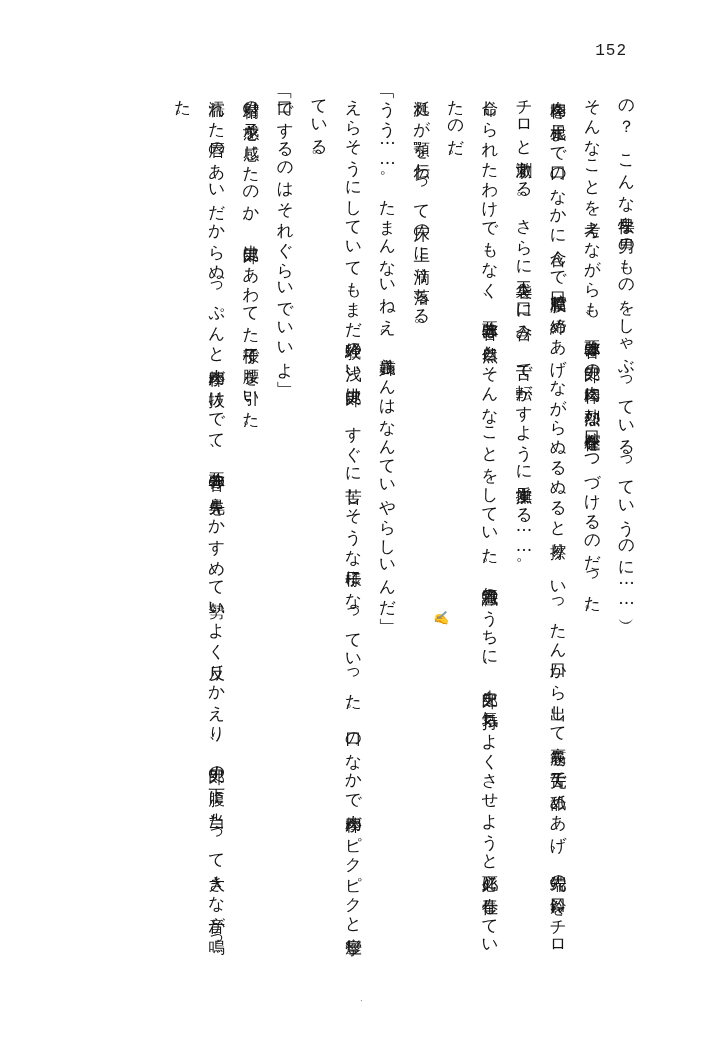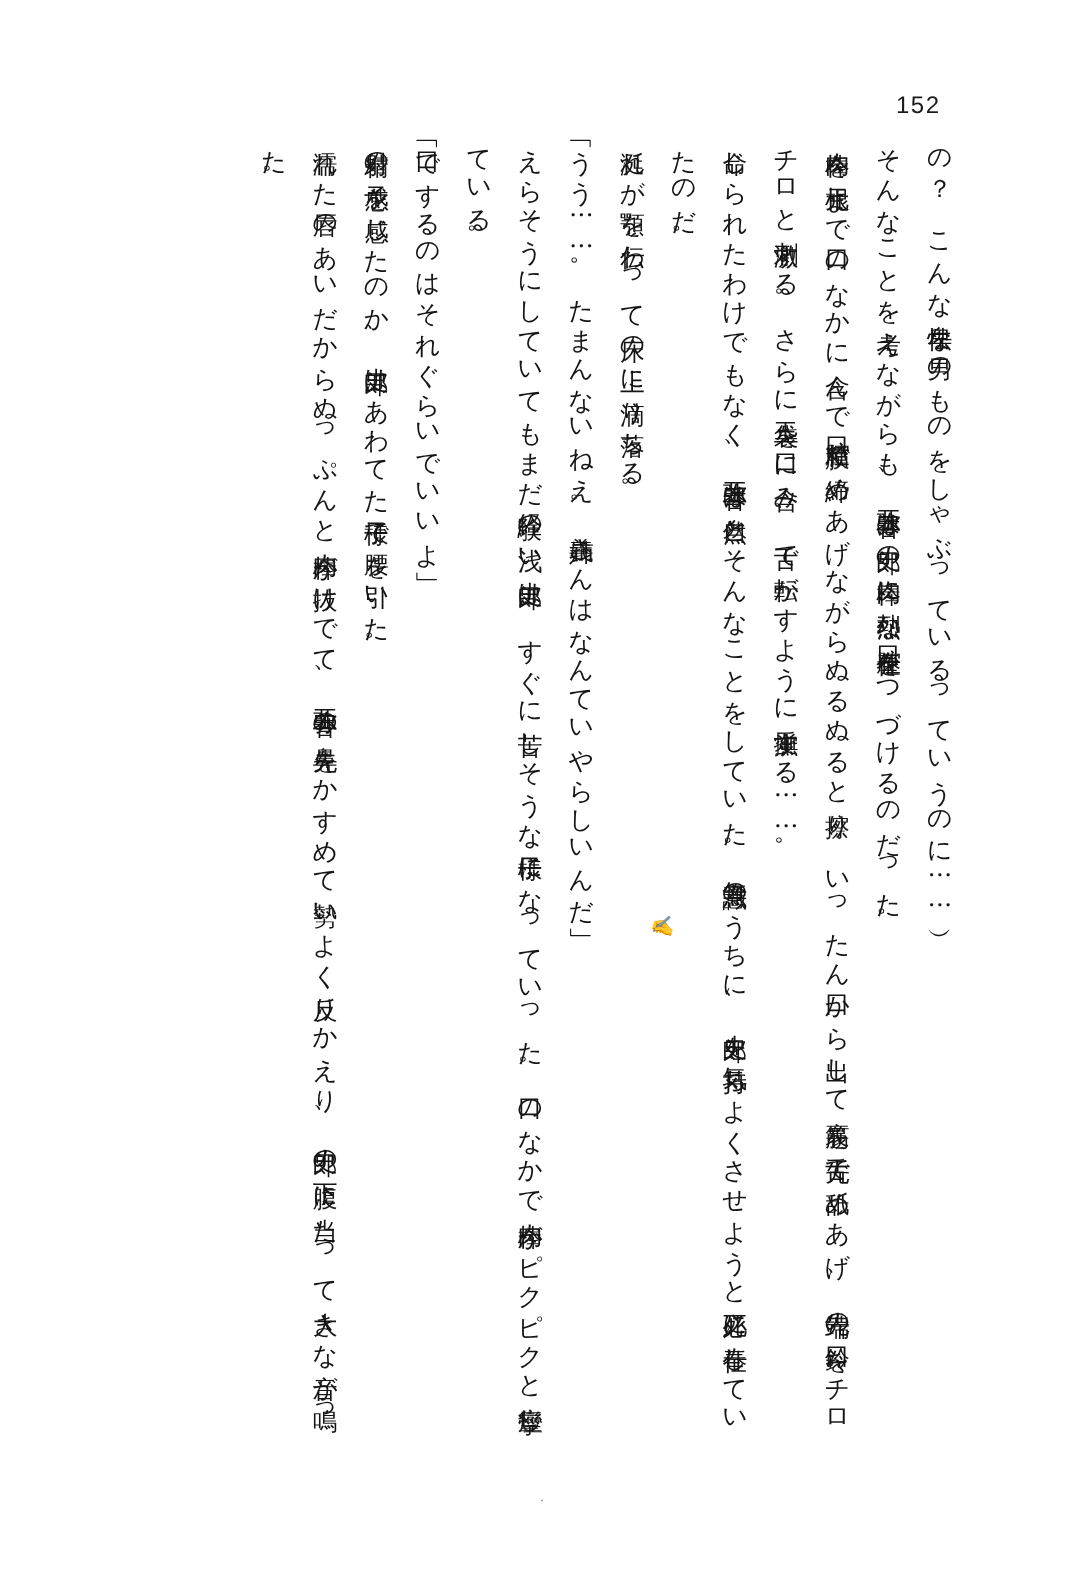--- a/index.html
+++ b/index.html
@@ -14,24 +14,23 @@
     background: #ffffff;
     overflow: hidden;
     font-family: "DejaVu Serif", "Liberation Serif", serif;
     color: #111111;
   }
   .page-number {
     position: absolute;
     top: 42px;
     right: 96px;
     font-size: 16px;
-    font-family: Liberation Sans, sans-serif;
+    font-family: Liberation Mono, monospace;
     color: #1a1a1a;
     letter-spacing: 1px;
-    margin-top: 20px;
   }
   .body-text {
     position: absolute;
     top: 88px;
     right: 80px;
     left: 80px;
     height: 860px;
     writing-mode: vertical-rl;
     text-orientation: upright;
     font-size: 16.5px;

